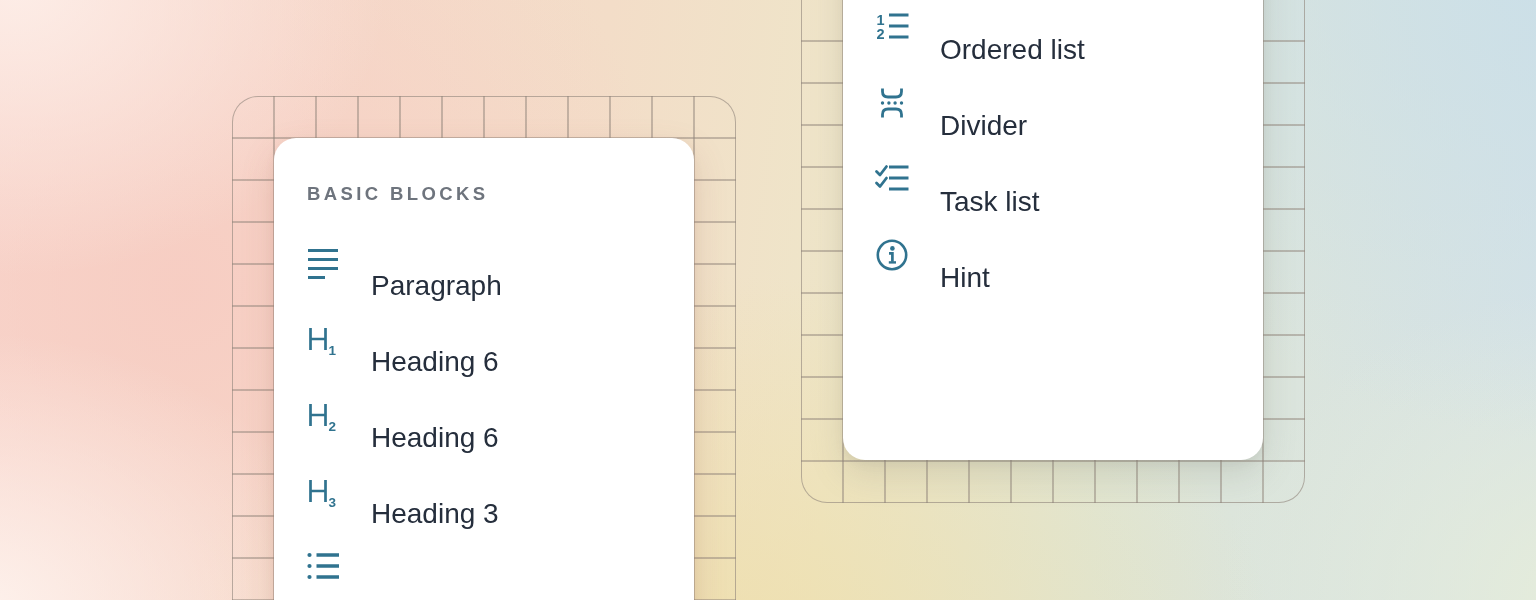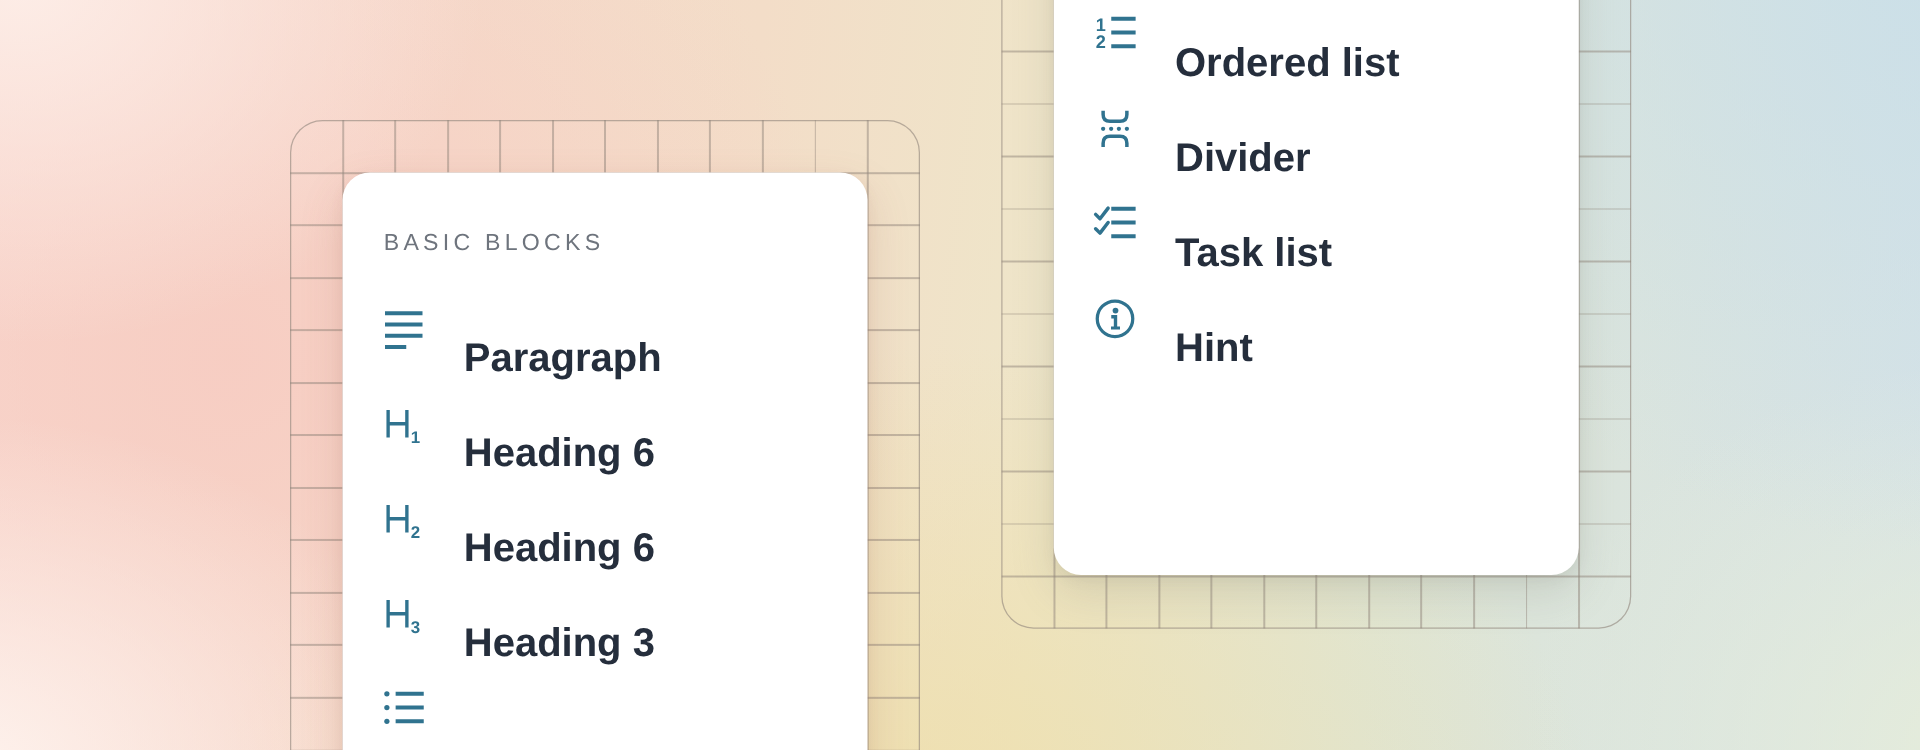--- a/index.html
+++ b/index.html
@@ -44,21 +44,21 @@
     box-shadow:0 14px 34px rgba(153,95,80,.18), 0 4px 10px rgba(153,95,80,.08);
   }
   #card-right{
     left:843px;top:-80px;width:420px;height:540px;
     box-shadow:0 14px 34px rgba(110,110,100,.18), 0 4px 10px rgba(110,110,100,.08);
   }
   .section-title{
     position:absolute;
     left:33px;top:45px;
     font-size:18.5px;
-    font-weight:400;
+    font-weight:700;
     letter-spacing:3.4px;
     color:var(--section-header-text);
     white-space:nowrap;
   }
   .rows{position:absolute;left:0;right:0;}
   #card-left .rows{top:87px;}
   #card-right .rows{top:69px;}
   .menu-row{
     height:76px;
     display:flex;
@@ -69,22 +69,22 @@
   .block-icon{width:36px;height:36px;flex:none;}
   .block-icon svg{width:36px;height:36px;display:block;}
   .block-icon [data-stroke]{fill:none;stroke:var(--icon-teal);}
   .block-icon text{
     font-family:"Liberation Sans", sans-serif;
     font-weight:700;
     fill:var(--icon-teal);
   }
   .menu-label{
     margin-left:30px;
-    font-size:32px;
-    font-weight:700;
+    font-size:28px;
+    font-weight:400;
     color:var(--label-text);
     white-space:nowrap;
     margin-top:46px;
   }
 </style>
 </head>
 <body>
 
 <div class="grid-panel" id="grid-left"></div>
 <div class="grid-panel" id="grid-right"></div>

